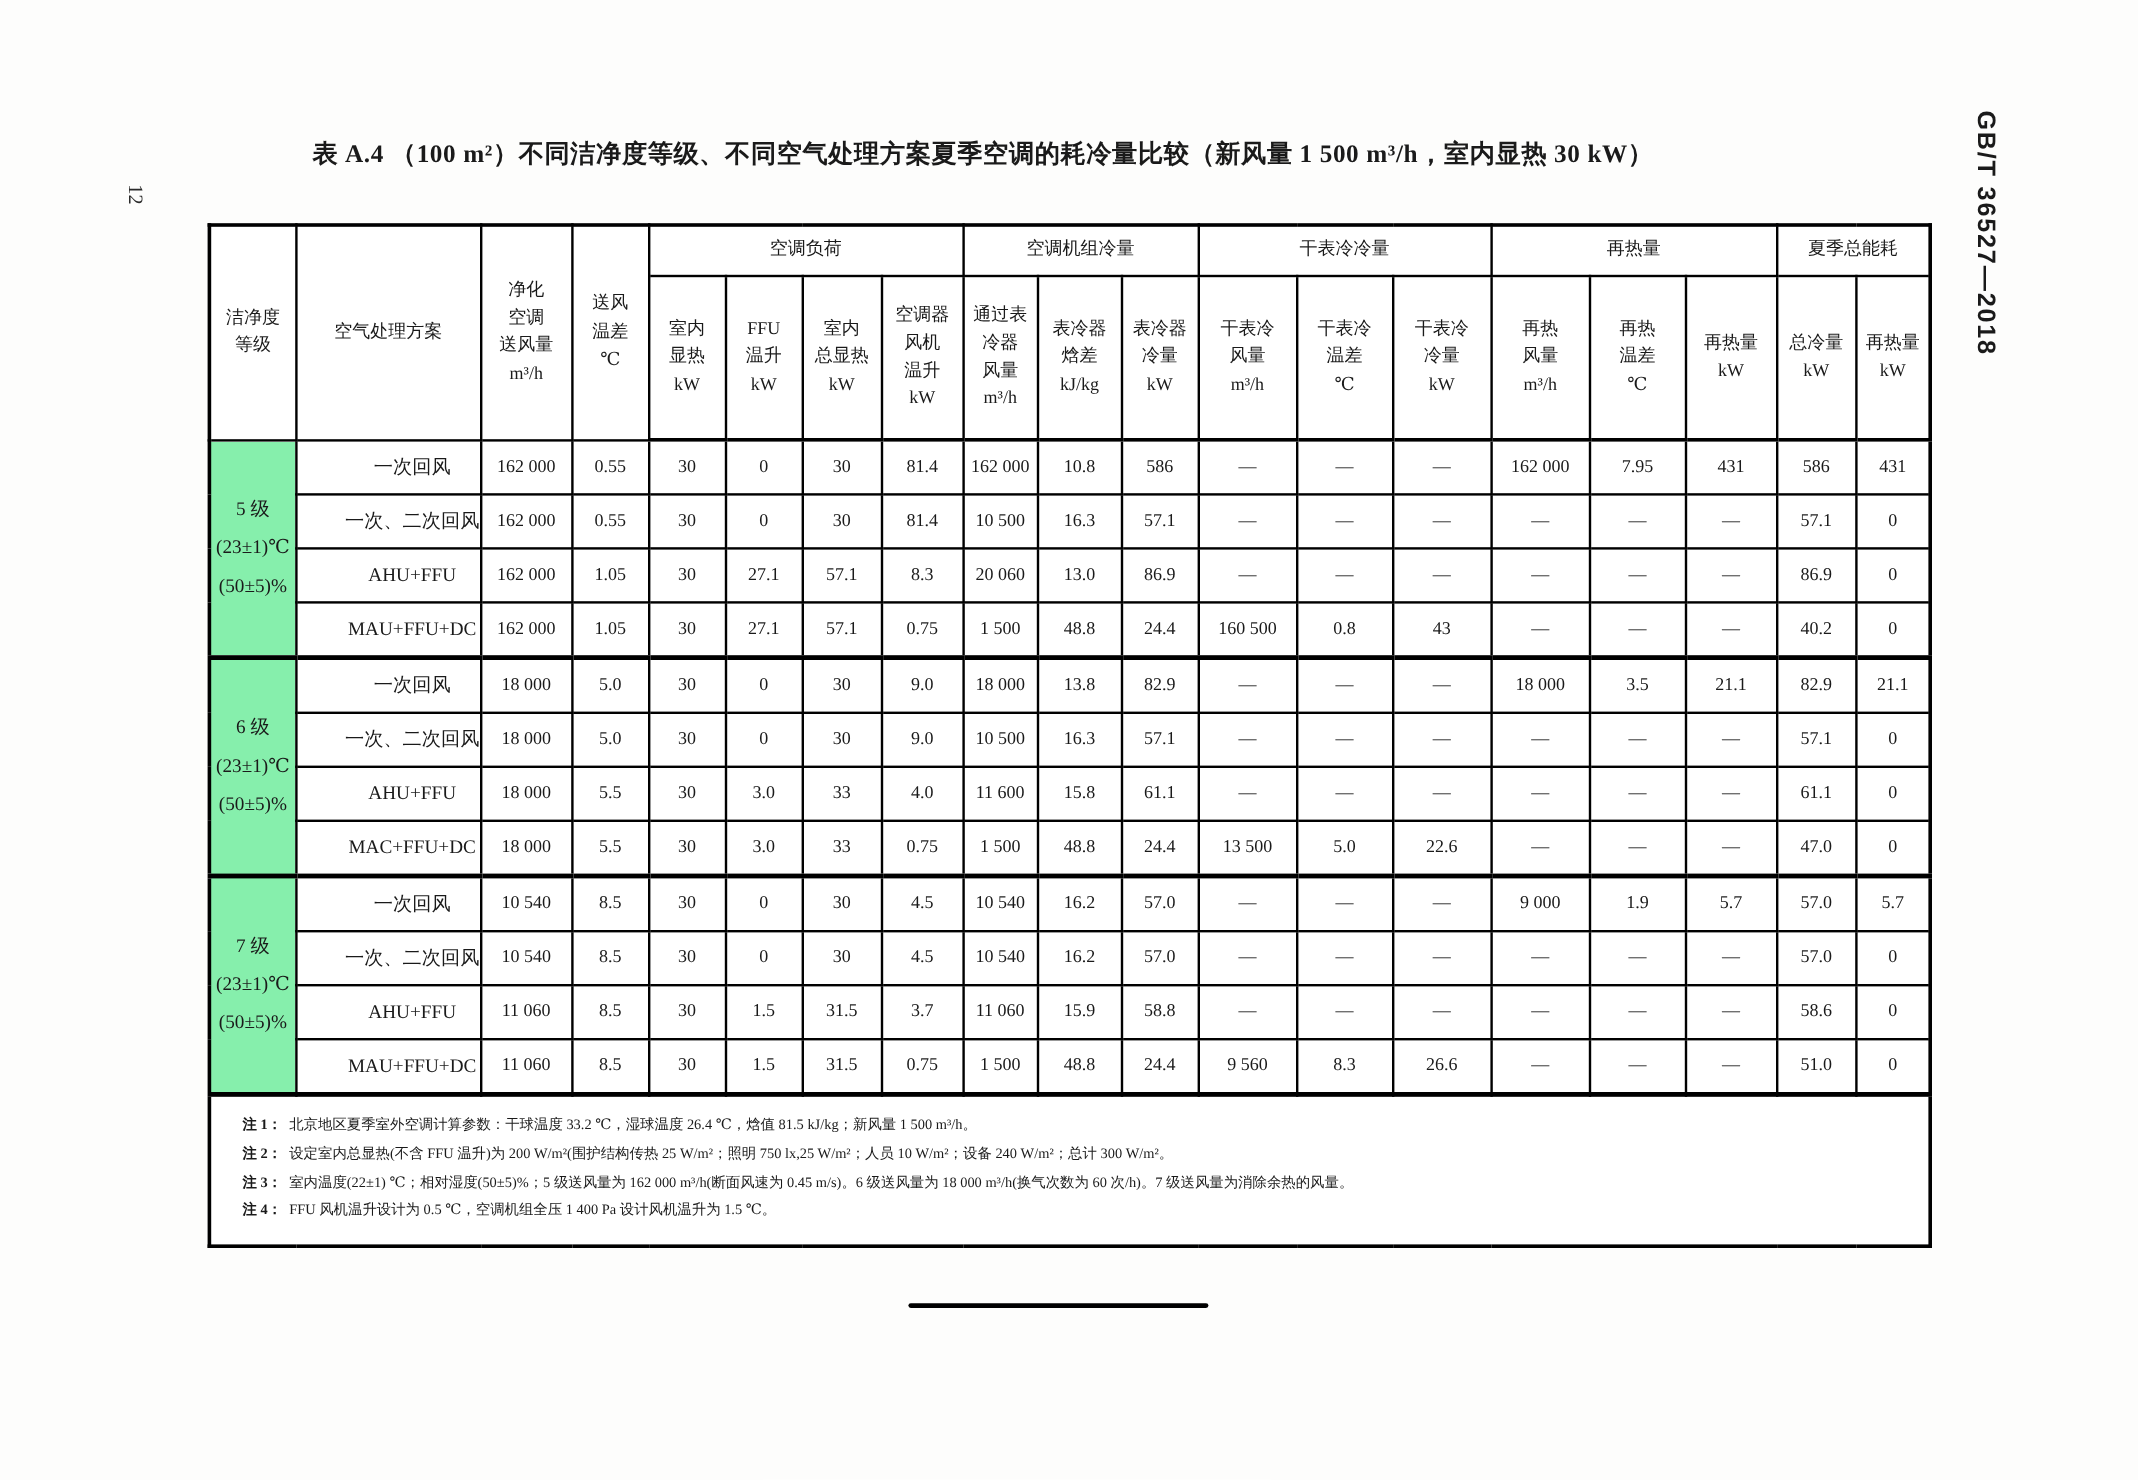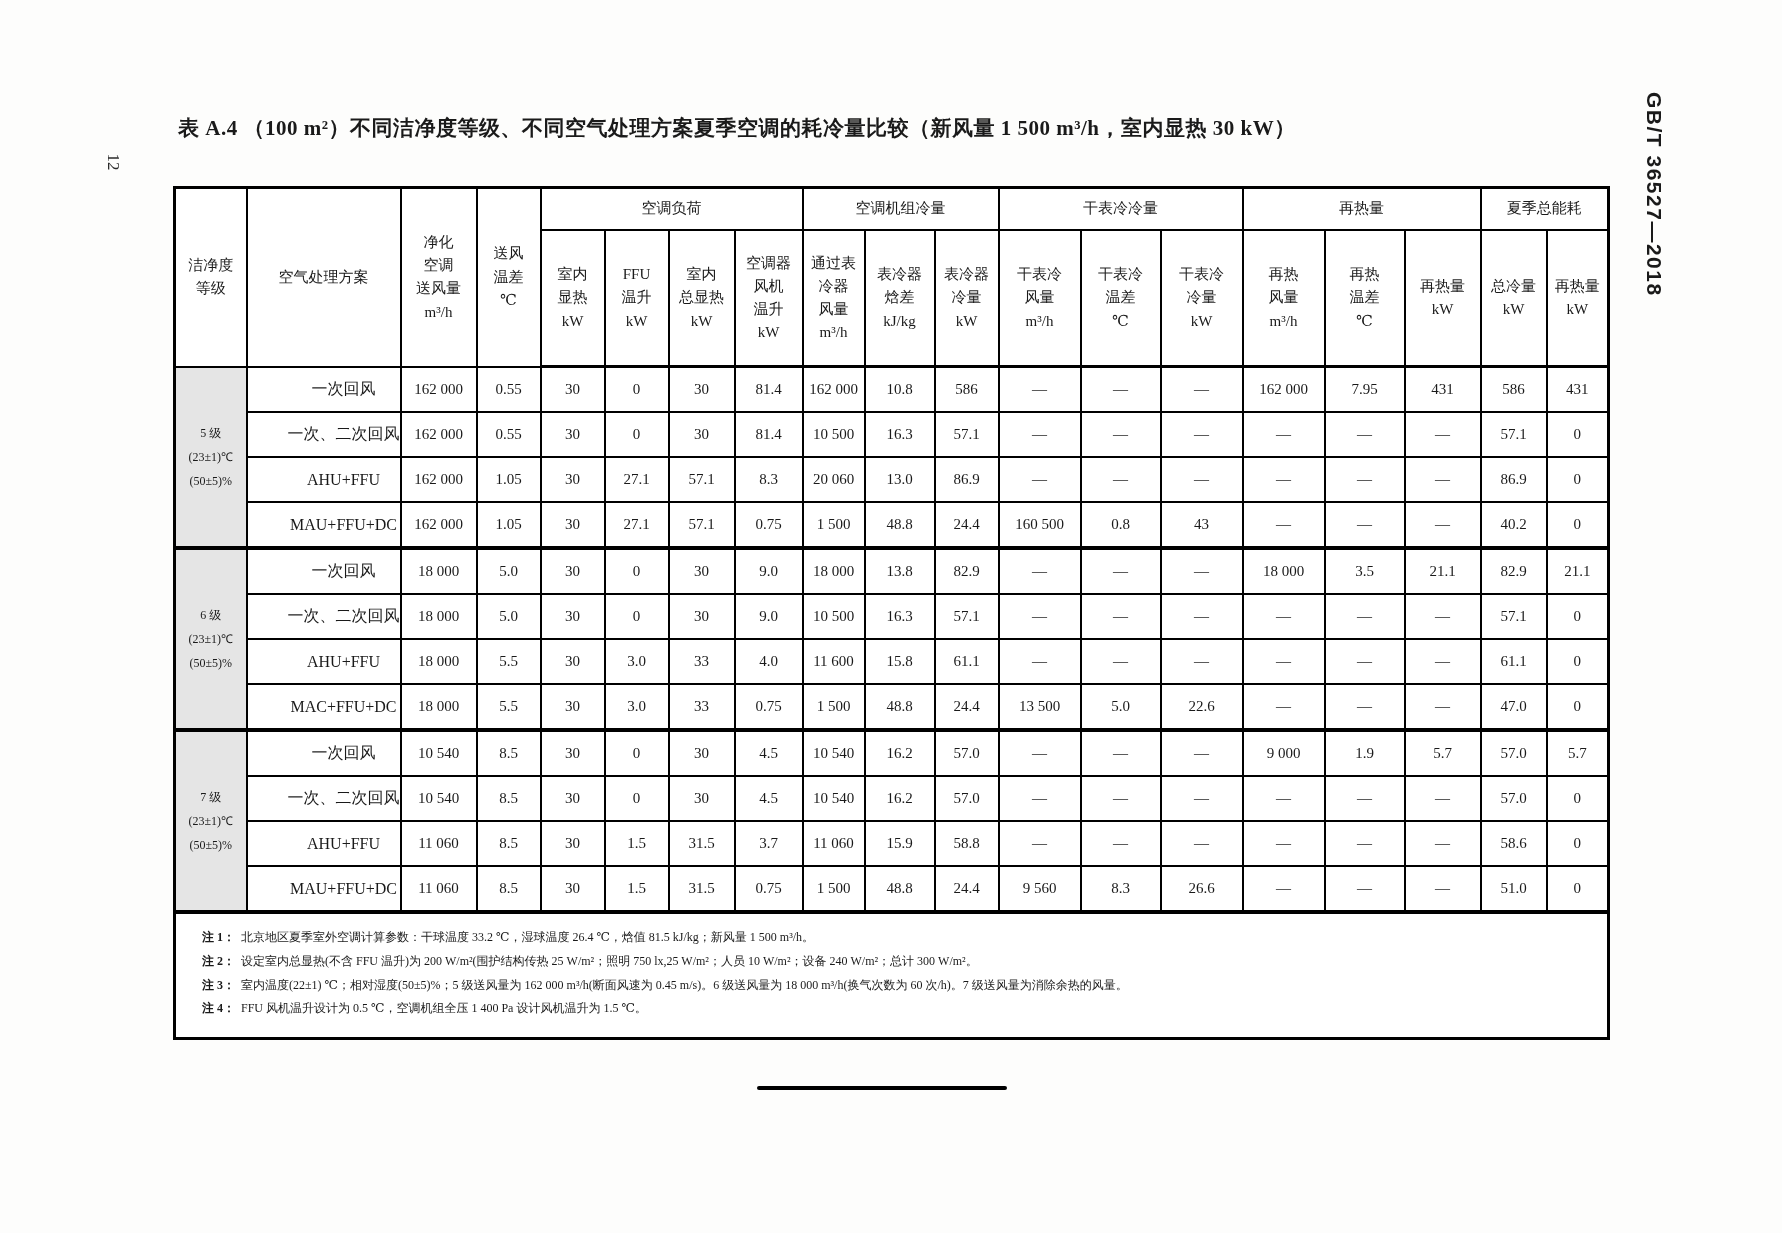--- a/index.html
+++ b/index.html
@@ -14,40 +14,40 @@
     font-size:17px; color:#2a2a2a;
   }
   .std-code {
     position:absolute; top:92px; left:1666px;
     transform:rotate(90deg); transform-origin:0 0;
     font-size:21px; font-weight:bold; white-space:nowrap; letter-spacing:1.5px;
     font-family:"Liberation Sans","DejaVu Sans",sans-serif;
   }
   .doc-title {
     position:absolute; top:114px; left:178px; width:1200px;
-    text-align:left; font-size:21px; font-weight:bold; letter-spacing:0.5px;
+    text-align:right; font-size:21px; font-weight:bold; letter-spacing:0.5px;
     white-space:nowrap;
   }
   table.main {
     position:absolute; top:186px; left:173px;
     border-collapse:collapse; table-layout:fixed;
     border:3px solid #000;
     background:#fff;
   }
   th, td {
     border:2px solid #000; text-align:center; vertical-align:middle;
     padding:0; font-weight:normal; overflow:hidden;
   }
   thead th { font-size:15px; white-space:pre-line; line-height:1.55; }
   thead tr.grp-row th { height:40px; }
   thead tr.sub-row th { height:134px; border-bottom:3px solid #000; }
   tbody td { font-size:15px; white-space:nowrap; height:43px; }
   tbody td.scheme { font-size:16px;padding-left:40px; }
   tbody th.grade {
-    font-size:12px; white-space:pre-line; line-height:2.0; background:#e5e5e5;font-family:Liberation Serif, serif;
+    font-size:16px; white-space:pre-line; line-height:2.0; background:#86efac;
   }
   tbody tr.group-sep th, tbody tr.group-sep td { border-top:4px solid #000; }
   tfoot td {
     border-top:4px solid #000; text-align:left; vertical-align:top;
     padding:10px 18px 14px 26px;
   }
   .note { display:flex; align-items:flex-start; font-size:12px; line-height:1.65; margin:4px 0; }
   .note-label { font-weight:bold; white-space:nowrap; margin-right:6px; }
   .note-text { text-align:center; }
   .end-rule {

